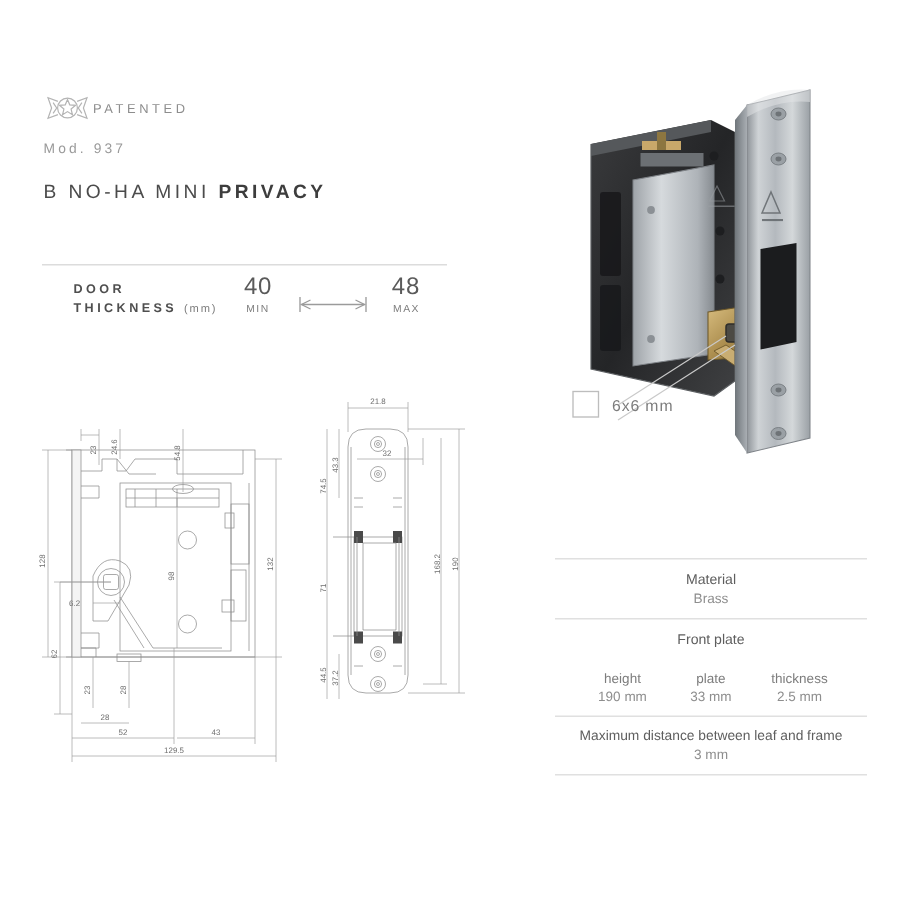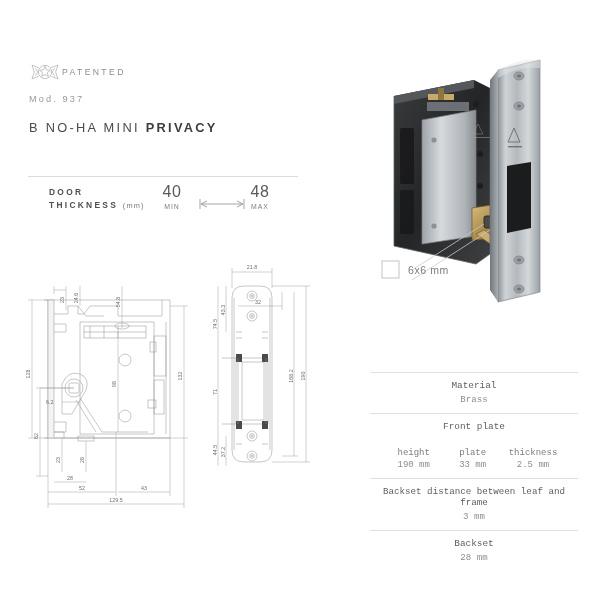--- a/index.html
+++ b/index.html
@@ -39,39 +39,39 @@
 
   
   .dt-label {
     position: absolute; left: 29px; top: 186px;
     font-size: 8.4px; letter-spacing: 2.3px; color: #4f4f4f;
     font-weight: 700; line-height: 12.5px; margin-left: 20px;
   }
   .dt-label .unit { font-weight: 400; letter-spacing: 1.2px; font-size: 7.4px; color: #7b7b7b; }
   .dt-min, .dt-max { position: absolute; text-align: center; width: 40px; }
   .dt-min { left: 152px; top: 183px; }
-  .dt-max { left: 240px; top: 183px; }
+  .dt-max { left: 240px; top: 183px; text-align: right; }
   .dt-num { font-size: 16px; color: #5a5a5a; letter-spacing: .5px; }
   .dt-sub { font-size: 6.9px; color: #7e7e7e; letter-spacing: 1px; margin-top: 2px; }
   .dt-arrow { position: absolute; left: 198px; top: 196px; }
 
   
   .draw-left  { position: absolute; left: 18px;  top: 276px; }
   .draw-mid   { position: absolute; left: 198px; top: 258px; }
 
   
   .photo { position: absolute; left: 372px; top: 58px; }
 
   
   .spec {
     position: absolute; left: 370px; top: 372px; width: 208px;
     font-size: 9.1px; color: #6d6d6d;
   }
   .spec-rule { height: 1px; background: #e0e0e0; width: 100%; }
-  .spec-block { padding: 7px 0 8px; text-align: center; font-family: Liberation Mono, monospace; }
+  .spec-block { padding: 7px 0 8px; text-align: center; }
   .spec-title { color: #5e5e5e; font-size: 9.4px; margin-bottom: 3px; }
   .spec-val { color: #8e8e8e; font-size: 9.1px; }
   .fp-grid {
     display: flex; justify-content: center; gap: 13px; margin-top: 16px;
   }
   .fp-col { text-align: center; min-width: 46px; }
   .fp-h { color: #7d7d7d; font-size: 9px; }
   .fp-v { color: #8e8e8e; font-size: 9px; margin-top: 2px; }
   .wide-title { font-size: 9.2px; color: #5e5e5e; }
 </style>
@@ -428,25 +428,21 @@
         </div>
         <div class="fp-col">
           <div class="fp-h">thickness</div>
           <div class="fp-v">2.5 mm</div>
         </div>
       </div>
     </div>
 
     <div class="spec-rule"></div>
     <div class="spec-block">
-      <div class="wide-title">Backset distance between leaf and frame</div>
+      <div class="wide-title">Maximum distance between leaf and frame</div>
       <div class="spec-val" style="margin-top:3px">3 mm</div>
     </div>
 
     <div class="spec-rule"></div>
-    <div class="spec-block">
-      <div class="spec-title">Backset</div>
-      <div class="spec-val">28 mm</div>
-    </div>
 
   </div>
 
 </div>
 
 </body></html>

